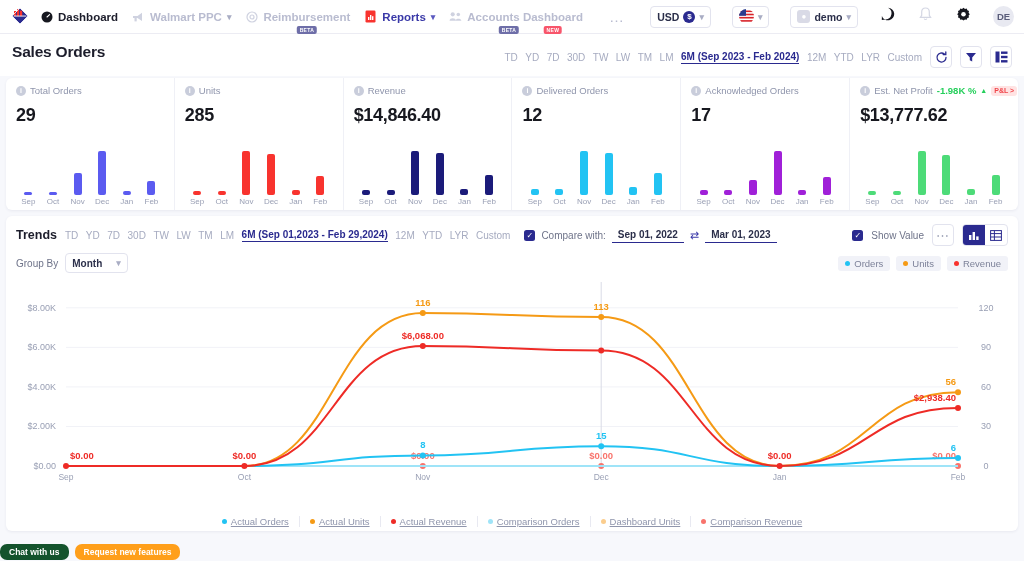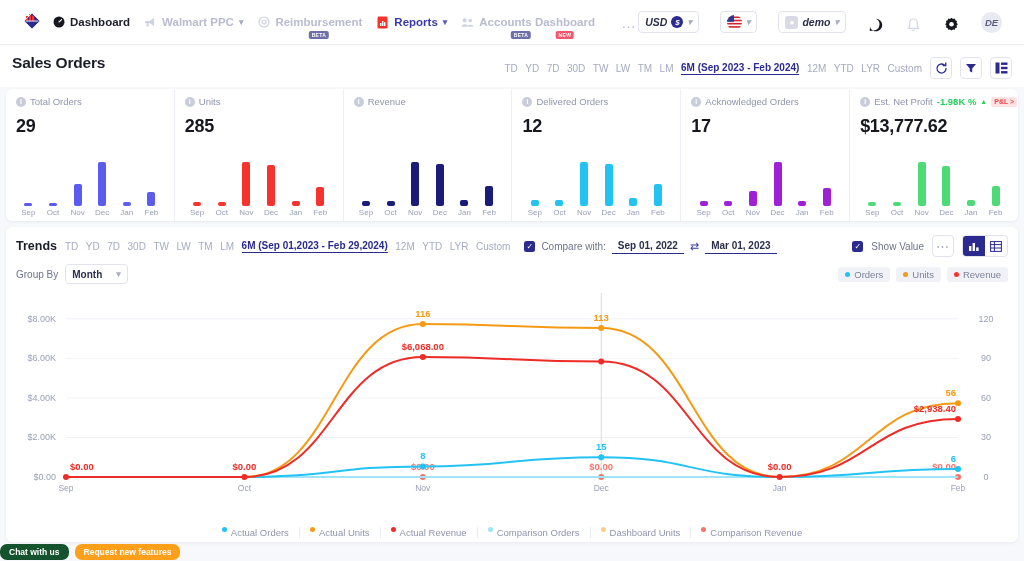--- a/index.html
+++ b/index.html
@@ -7,43 +7,43 @@
     width: 1024px; height: 561px;
     font-family: "Liberation Sans", sans-serif;
     background: #ffffff;
     overflow: hidden;
     color: #2b2f4a;
   }
   .app { width: 1024px; height: 561px; position: relative; background: #f7f8fc; }
 
   
   .topbar {
-    height: 45px; background: #fff; display: flex; align-items: center;
-    padding: 0 22px; border-bottom: 1px solid #ececf3; position: relative;
+    height: 34px; background: #fff; display: flex; align-items: center;
+    padding: 0 10px; border-bottom: 1px solid #ececf3; position: relative;
   }
   .logo { width: 20px; height: 20px; position: relative; margin-right: 10px; flex: none; }
   .logo svg { display:block; }
   .nav-items { display: flex; align-items: center; gap: 14px; }
   .nav-item { display: flex; align-items: center; gap: 5px; font-size: 11.5px; font-weight: bold;
      color: #b9bcd0; position: relative; white-space: nowrap; cursor: pointer; }
   .nav-item.active-dark { color: #1c1d2b; }
   .nav-item.active-blue { color: #3a39a8; }
   .nav-ico { width: 13px; height: 13px; display: inline-flex; align-items: center; justify-content: center; flex:none;}
   .nav-ico svg { display: block; }
   .chev { font-size: 9px; color: #a9adc4; }
   .nav-item.active-blue .chev { color: #5a59c0; }
   .badge-beta, .badge-new {
     position: absolute; bottom: -11px; font-size: 5px; font-weight: bold; color: #fff;
     border-radius: 2px; padding: 1px 3px; letter-spacing: .3px;
   }
   .badge-beta { background: #6e6ea8; left: 50%; transform: translateX(-50%); }
   .nav-item .badge-wrap { position: relative; }
   .dots-more { color: #b9bcd0; font-size: 15px; letter-spacing: 1px; margin-left: 12px; cursor:pointer; }
 
-  .topbar-right { margin-left: auto; display: flex; align-items: flex-end; gap: 21px; font-style: italic; }
+  .topbar-right { margin-left: auto; display: flex; align-items: flex-start; gap: 21px; }
   .pill {
     height: 22px; border: 1px solid #e2e3ee; border-radius: 4px; display: flex; align-items: center;
     gap: 4px; padding: 0 6px; font-size: 10.5px; font-weight: bold; color: #2b2f4a; background:#fff; cursor: pointer;
   }
   .coin { width: 12px; height: 12px; border-radius: 50%; background: #2a2a8f; color: #fff;
     font-size: 8px; display: flex; align-items: center; justify-content: center; font-weight: bold;}
   .flag { width: 15px; height: 15px; border-radius: 50%; overflow: hidden; position: relative; flex:none; }
   .avatar-sq { width: 13px; height: 13px; border-radius: 3px; background: #d9dae6; color:#fff;
      display:flex; align-items:center; justify-content:center; font-size:8px;}
   .icon-btn { width: 17px; height: 17px; display: flex; align-items: center; justify-content: center; cursor: pointer; }
@@ -107,22 +107,22 @@
   .chips { margin-left: auto; display: flex; gap: 6px; }
   .chip { background: #f1f2f8; border-radius: 3px; padding: 2px 7px; font-size: 9.5px; color: #7d8299;
      display: flex; align-items: center; gap: 4px; cursor: pointer;}
   .dot { width: 5px; height: 5px; border-radius: 50%; flex:none; }
 
   
   .plot { position: absolute; left: 0; right: 0; top: 58px; height: 225px; }
   .plot svg { display: block; }
   .legend { position: absolute; bottom: 4px; left: 0; right: 0; display: flex; align-items: center;
       justify-content: center; gap: 0px; }
-  .lg { display: flex; gap: 4px; font-size: 9.5px; color: #8f95ac;
-     padding: 0 10px; border-right: 1px solid #e8e9f1; cursor: pointer; }
+  .lg { display: flex; align-items: center; gap: 4px; font-size: 9.5px; color: #8f95ac;
+     padding: 0 10px; border-right: 1px solid #e8e9f1; cursor: pointer; text-decoration: underline; }
   .lg:last-child { border-right: none; }
 
   
   .bottom-btns { position: absolute; left: 0; bottom: 1px; display: flex; gap: 6px; z-index: 30;}
   .btn-chat { background: #14532d; color: #fff; font-size: 8.5px; font-weight: bold; border-radius: 7px;
     padding: 3px 9px; cursor: pointer; }
   .btn-req { background: #ff9f1a; color: #fff; font-size: 8.5px; font-weight: bold; border-radius: 7px;
     padding: 3px 9px; cursor: pointer; }
 </style>
 </head>
@@ -363,20 +363,21 @@
             <div class="mini-bar" style="height:19px;background:#f8332e"></div>
             <div class="mini-lbl">Feb</div>
           </div>
         </div>
       </div>
       <div class="kpi">
         <div class="kpi-head">
           <span class="info-i">i</span>
           <span>Revenue</span>
         </div>
+        <div class="kpi-val">$14,846.40</div>
         <div class="mini-chart">
           <div class="mini-col">
             <div class="mini-bar" style="height:5px;background:#1b1b7a"></div>
             <div class="mini-lbl">Sep</div>
           </div>
           <div class="mini-col">
             <div class="mini-bar" style="height:5px;background:#1b1b7a"></div>
             <div class="mini-lbl">Oct</div>
           </div>
           <div class="mini-col">

